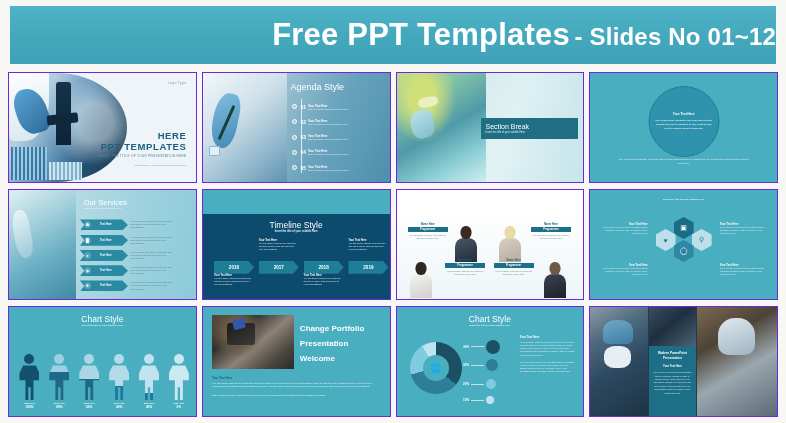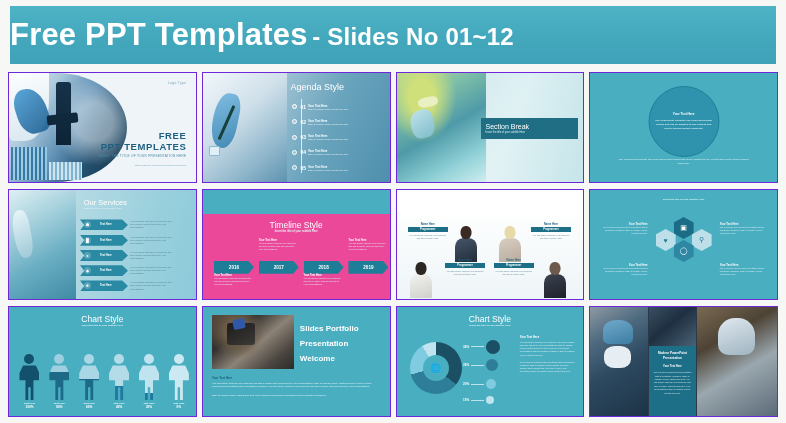--- a/index.html
+++ b/index.html
@@ -7,21 +7,21 @@
   body {
     background:#f7f7f5;
     font-family:"Liberation Sans", sans-serif;
     -webkit-font-smoothing:antialiased;
   }
 
   
   .banner {
     position:absolute; left:10px; top:6px; width:766px; height:58px;
     background:linear-gradient(180deg,#4fb3c6 0%,#44a8bd 55%,#3fa2b8 100%);
-    display:flex; align-items:center; justify-content:flex-start;
+    display:flex; align-items:center; justify-content:flex-end;
   }
   .banner-text { color:#ffffff; white-space:nowrap; letter-spacing:.2px; }
   .banner-main { font-size:31px; font-weight:bold; }
   .banner-sub  { font-size:24px; font-weight:bold; }
 
   
   .grid {
     position:absolute; left:8px; top:72px; width:770px; height:345px;
     display:grid;
     grid-template-columns:repeat(4,1fr);
@@ -127,21 +127,21 @@
   .s5 .chev { position:relative; width:48px; height:11px;
     background:#2a8aa4; clip-path:polygon(0 0,88% 0,100% 50%,88% 100%,0 100%,9% 50%);
     display:flex; align-items:center; }
   .s5 .ic { width:7px; height:7px; margin-left:4px; border-radius:50%;
     background:rgba(255,255,255,.22); display:flex; align-items:center; justify-content:center;
     font-size:4px; color:#fff; flex:0 0 auto; }
   .s5 .cl { font-size:2.6px; font-weight:bold; color:#fff; margin-left:9px; }
   .s5 .desc { width:42px; font-size:2.2px; line-height:1.4; color:#51808e; }
 
   
-  .s6 { background:#ec4899;margin-top:24px; }
+  .s6 { background:#0c4a6e;margin-top:24px; }
   .s6 .hd { position:absolute; left:0; right:0; top:7%; text-align:center; }
   .s6 .hd .a { font-size:8.5px; color:#fff; }
   .s6 .hd .b { font-size:2.6px; color:#e4f4f8; font-weight:bold; }
   .s6 .yr { position:absolute; height:13px; width:40px;
     background:#1f7e97; clip-path:polygon(0 0,86% 0,100% 50%,86% 100%,0 100%);
     display:flex; align-items:center; justify-content:center;
     font-size:4.6px; font-weight:bold; color:#fff; }
   .s6 .blk { position:absolute; width:40px; }
   .s6 .blk .a { font-size:2.6px; font-weight:bold; color:#fff; }
   .s6 .blk .b { font-size:2.2px; line-height:1.45; color:#dff0f5; }
@@ -271,21 +271,21 @@
       <div class="photo">
         <div class="coat"></div>
         <div class="glove1"></div>
         <div class="scope"></div>
         <div class="scope2"></div>
         <div class="tubes"></div>
         <div class="rack"></div>
       </div>
       <div class="logo">Logo Type</div>
       <div class="ttl">
-        <div class="l1">FREE</div>
+        <div class="l1">HERE</div>
         <div class="l2">PPT TEMPLATES</div>
         <div class="l3">INSERT THE TITLE OF YOUR PRESENTATION HERE</div>
         <div class="l4">https://www.free-powerpoint-templates-design.com</div>
       </div>
     </div>
   </div>
 
   <div class="slide">
     <div class="inner s2">
       <div class="ph">
@@ -583,21 +583,21 @@
     </div>
   </div>
 
   <div class="slide">
     <div class="inner s10">
       <div class="img">
         <div class="cam"></div>
         <div class="blue"></div>
       </div>
       <div class="ttl">
-        <div>Slides Portfolio</div>
+        <div>Change Portfolio</div>
         <div>Presentation</div>
         <div>Welcome</div>
       </div>
       <div class="bt">
         <div class="a">Your Text Here</div>
         <div class="b">You can simply impress your audience and add a unique zing and appeal to your Presentations. Easy to change colors, photos and Text. Get a modern PowerPoint Presentation that is beautifully designed. You can simply impress your audience and add a unique zing and appeal to your Presentations.</div>
         <div class="c">Easy to change colors, photos and Text. Get a modern PowerPoint Presentation that is beautifully designed.</div>
       </div>
     </div>
   </div>

